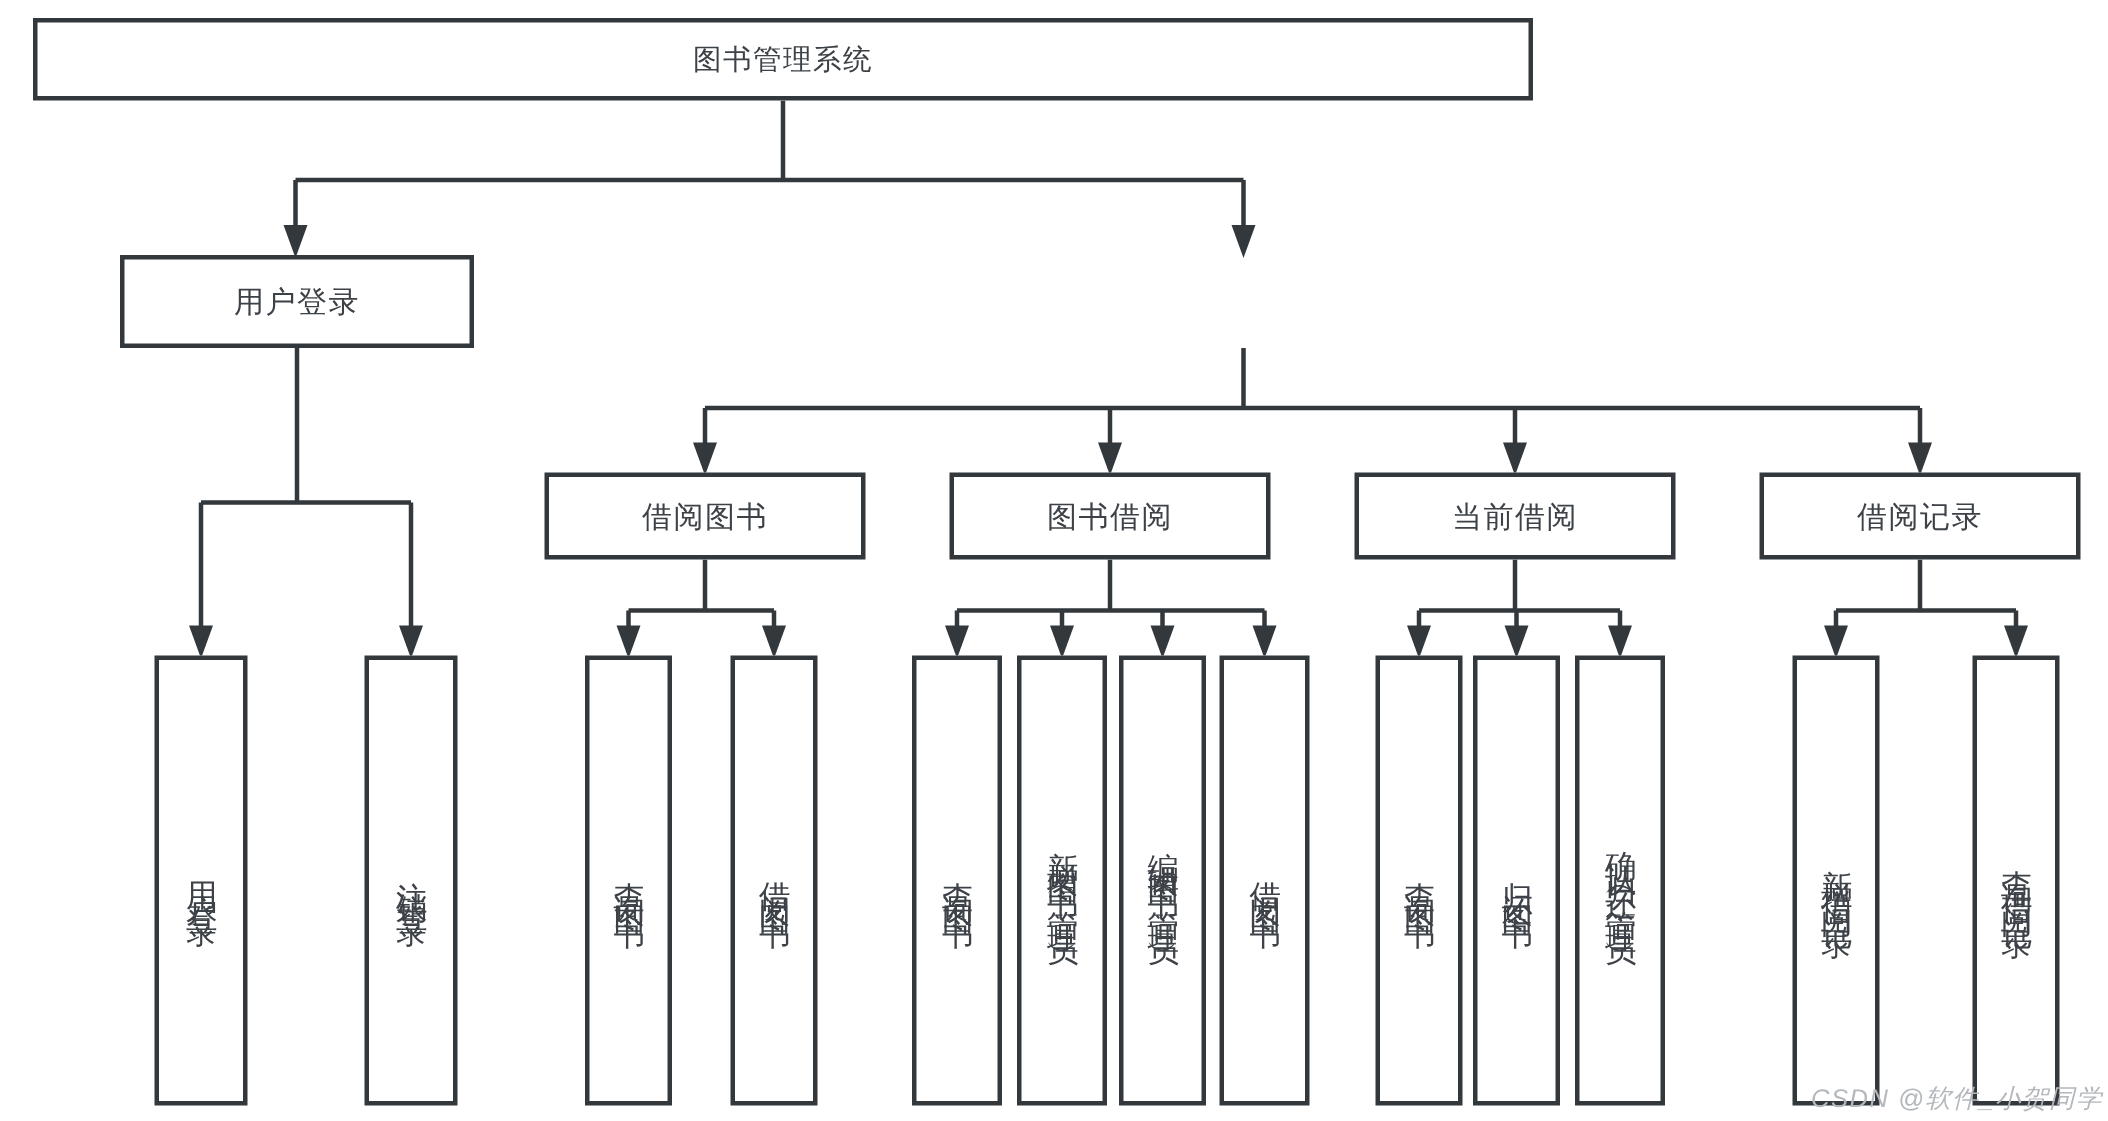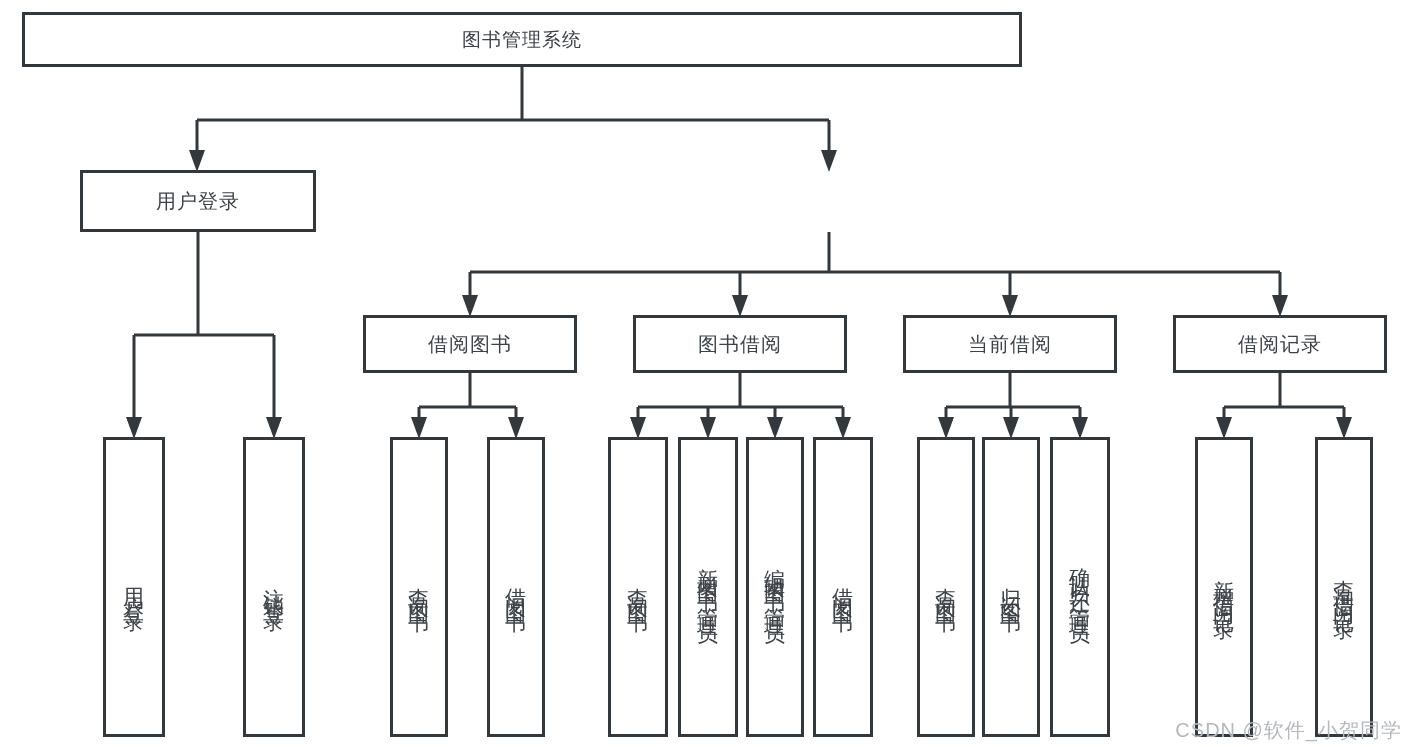--- a/index.html
+++ b/index.html
@@ -45,25 +45,26 @@
     font-size:21px;
     letter-spacing:8px;
     line-height:1;
     white-space:nowrap;
     color:var(--text);
   }
   .watermark{
     position:absolute;
     right:3px;
     bottom:3px;
-    font-size:20px;
+    font-size:17px;
     color:var(--watermark);
     letter-spacing:1px;
     z-index:10;
     pointer-events:none;
+    font-style:italic;
   }
 </style>
 </head>
 <body>
 
 <div class="canvas">
 
   <svg class="connectors" viewBox="0 0 1405 747">
     <g>
       <path d="M522,67 V120 M197,120 H829 M197,120 V152 M829,120 V152"></path>

